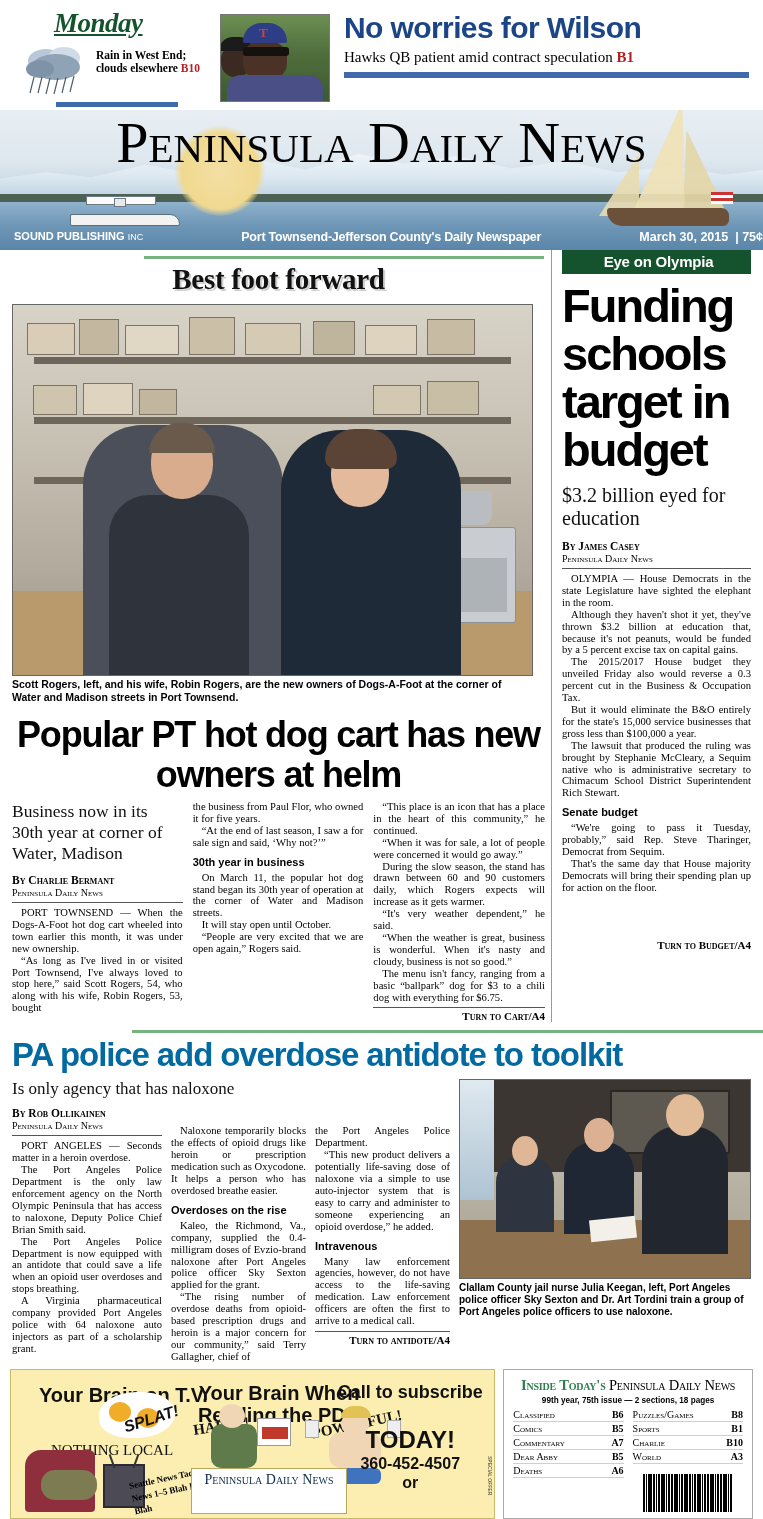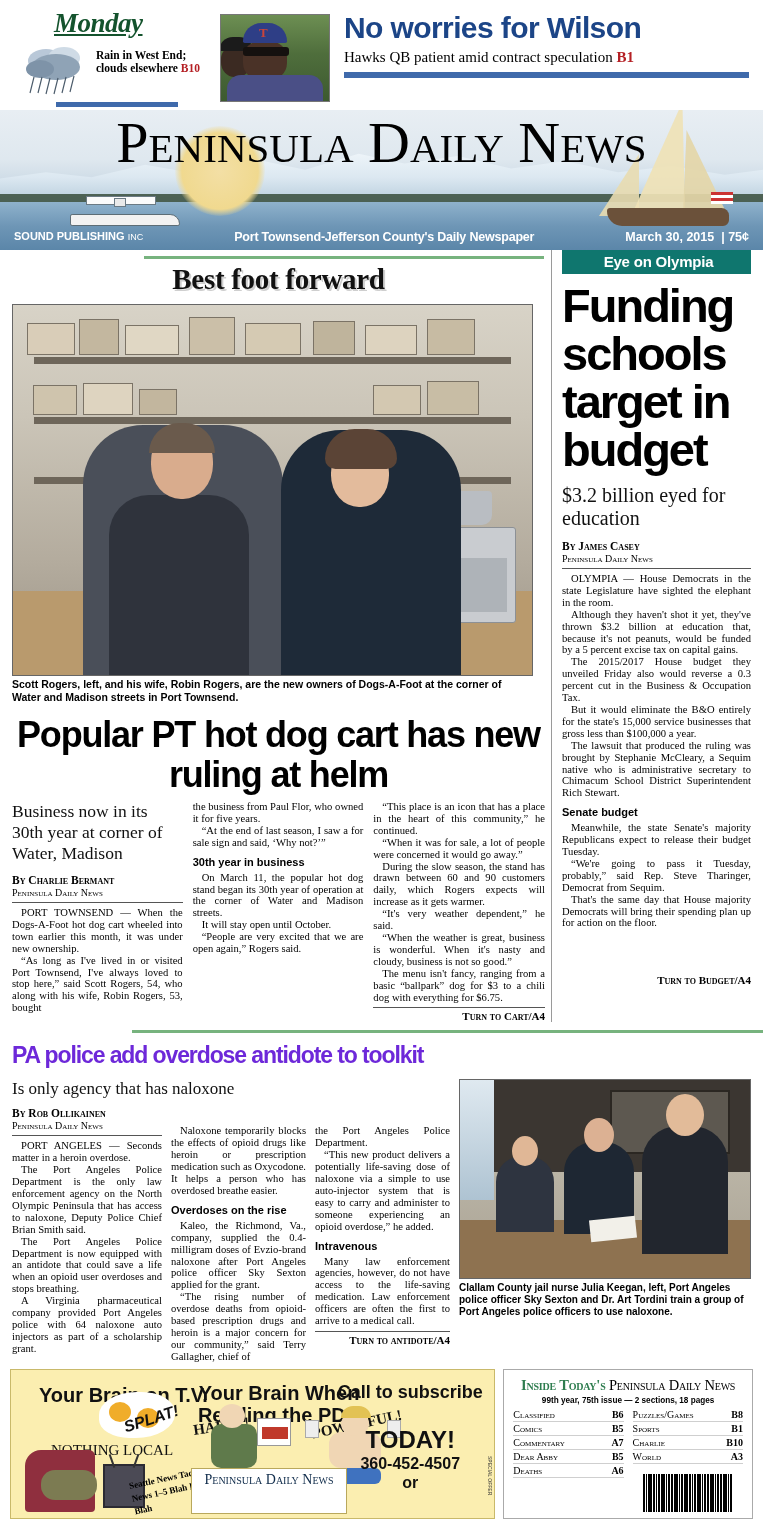--- a/index.html
+++ b/index.html
@@ -92,21 +92,21 @@
     font-family:"Liberation Sans", sans-serif; font-weight:bold; font-size:11px;
     color:#fff; padding-left:14px; letter-spacing:0px;
   }
   .mh-sound span { font-weight:normal; font-size:9px; }
   .mh-tag {
     flex:1; text-align:center; font-family:"Liberation Sans", sans-serif; font-weight:bold;
     font-size:12.5px; color:#fff; letter-spacing:-0.2px;
   }
   .mh-date {
     font-family:"Liberation Sans", sans-serif; font-weight:bold; font-size:12.5px;
-    color:#fff; padding-right:14px;
+    color:#fff; 
   }
 
   
   .main { position:relative; width:763px; padding:0 12px; }
   .cols { display:flex; }
   .left-zone { width:533px; }
   .right-zone { width:206px; padding-left:10px; border-left:1px solid #9a9a9a; margin-left:6px; }
 
   .grn-rule { height:3px; background:#77b37e; margin:6px 0 4px 0; }
   .grn-rule.short { width:400px; margin-left:132px; }
@@ -190,39 +190,39 @@
   }
   .turnto {
     text-align:right; font-family:"Liberation Serif", serif; font-variant:small-caps;
     font-weight:bold; font-size:11px; color:#000; margin-top:4px;
     border-top:1px solid #555; padding-top:2px;
   }
   .turnto.noline { border-top:none;margin-top:43px; }
 
   
   .eye-badge {
-    background:#0f766e; color:#fff; text-align:center;
+    background:#14532d; color:#fff; text-align:center;
     font-family:"Liberation Sans", sans-serif; font-weight:bold;
     font-size:15px; padding:3px 0 4px 4px; letter-spacing:-0.2px;
   }
   .eye-hl {
     font-family:"Liberation Sans", sans-serif; font-weight:bold;
     font-size:47px; line-height:48px; letter-spacing:-2px; color:#000;
     margin-top:8px;
   }
   .eye-deck {
     font-family:"Liberation Serif", serif; font-size:20px; line-height:23px;
     color:#111; margin-top:10px; margin-bottom:10px;
   }
 
   
   .sec2 { margin-top:8px; }
   .hl-pa {
     font-family:"Liberation Sans", sans-serif; font-weight:bold;
-    font-size:23px; line-height:36px; letter-spacing:-1.1px; color:#6d28d9;
+    font-size:33px; line-height:36px; letter-spacing:-1.1px; color:#0369a1;
     margin:4px 0 6px 0;
   }
   .pa-cols { display:flex; gap:9px; }
   .pac { width:150px; }
   .pa-photo-col { width:292px; }
   .pa-deck {
     font-family:"Liberation Serif", serif; font-size:17px; line-height:20px;
     color:#111; margin-bottom:8px; white-space:nowrap;
   }
   .pa-photo {
@@ -426,21 +426,21 @@
           <div class="man"></div>
             <div class="man-vest"></div>
             <div class="man-head"></div>
             <div class="man-hair"></div>
           <div class="woman"></div>
             <div class="woman-head"></div>
             <div class="woman-hair"></div>
         </div>
         <div class="hero-cap">Scott Rogers, left, and his wife, Robin Rogers, are the new owners of Dogs-A-Foot at the corner of Water and Madison streets in Port Townsend.</div>
 
-        <div class="hl-main">Popular PT hot dog cart has new ruling at helm</div>
+        <div class="hl-main">Popular PT hot dog cart has new owners at helm</div>
 
         <div class="storycols">
           <div class="sc c1">
             <div class="deck">Business now in its 30th year at corner of Water, Madison</div>
             <div class="byline">By Charlie Bermant</div>
             <div class="byline2">Peninsula Daily News</div>
             <div class="byrule"></div>
             <p class="body">PORT TOWNSEND — When the Dogs-A-Foot hot dog cart wheeled into town earlier this month, it was under new ownership.</p>
             <p class="body">“As long as I've lived in or visited Port Townsend, I've always loved to stop here,” said Scott Rogers, 54, who along with his wife, Robin Rogers, 53, bought</p>
           </div>
@@ -470,21 +470,20 @@
         <div class="eye-deck">$3.2 billion eyed for education</div>
         <div class="byline">By James Casey</div>
         <div class="byline2">Peninsula Daily News</div>
         <div class="byrule"></div>
         <p class="body">OLYMPIA — House Democrats in the state Legislature have sighted the elephant in the room.</p>
         <p class="body">Although they haven't shot it yet, they've thrown $3.2 billion at education that, because it's not peanuts, would be funded by a 5 percent excise tax on capital gains.</p>
         <p class="body">The 2015/2017 House budget they unveiled Friday also would reverse a 0.3 percent cut in the Business &amp; Occupation Tax.</p>
         <p class="body">But it would eliminate the B&amp;O entirely for the state's 15,000 service businesses that gross less than $100,000 a year.</p>
         <p class="body">The lawsuit that produced the ruling was brought by Stephanie McCleary, a Sequim native who is administrative secretary to Chimacum School District Superintendent Rich Stewart.</p>
         <div class="subhead">Senate budget</div>
-        <p class="body">Meanwhile, the state Senate's majority Republicans expect to release their budget Tuesday.</p>
         <p class="body">“We're going to pass it Tuesday, probably,” said Rep. Steve Tharinger, Democrat from Sequim.</p>
         <p class="body">That's the same day that House majority Democrats will bring their spending plan up for action on the floor.</p>
         <div class="turnto noline">Turn to Budget/A4</div>
       </div>
     </div>
 
     <div class="sec2">
       <div class="grn-rule" style="width:640px;margin-left:120px;"></div>
       <div class="hl-pa">PA police add overdose antidote to toolkit</div>
       <div class="pa-cols">

